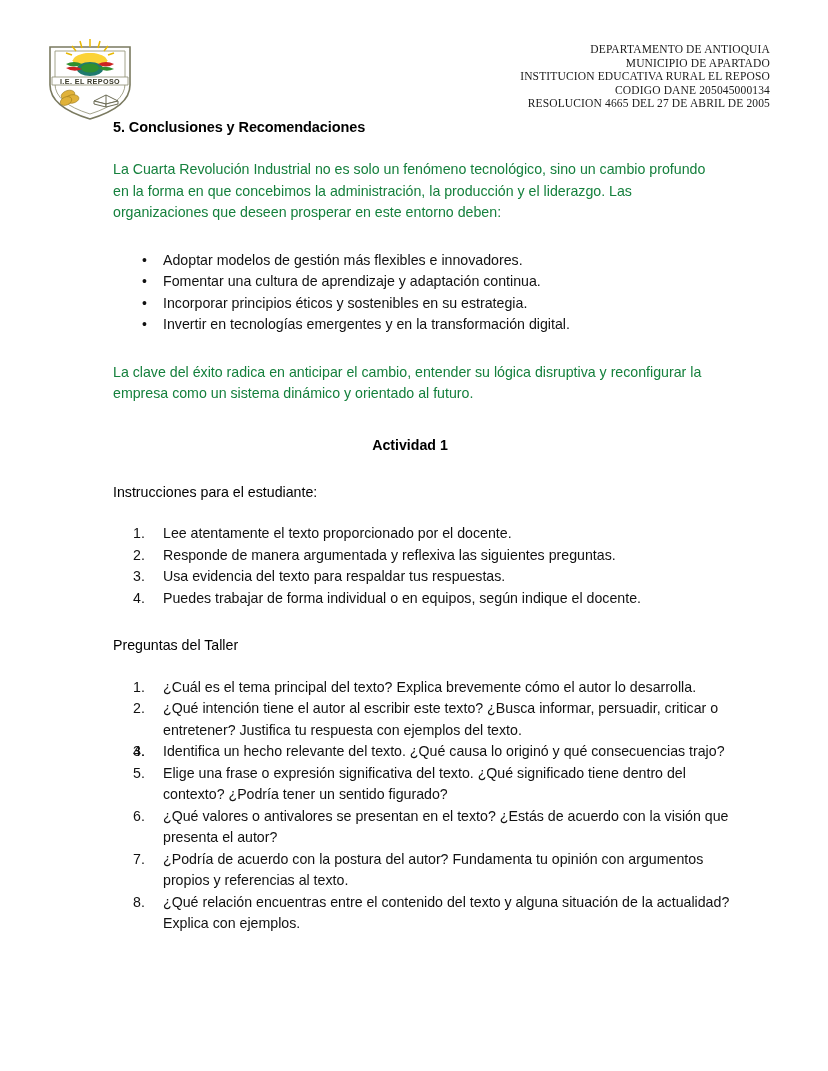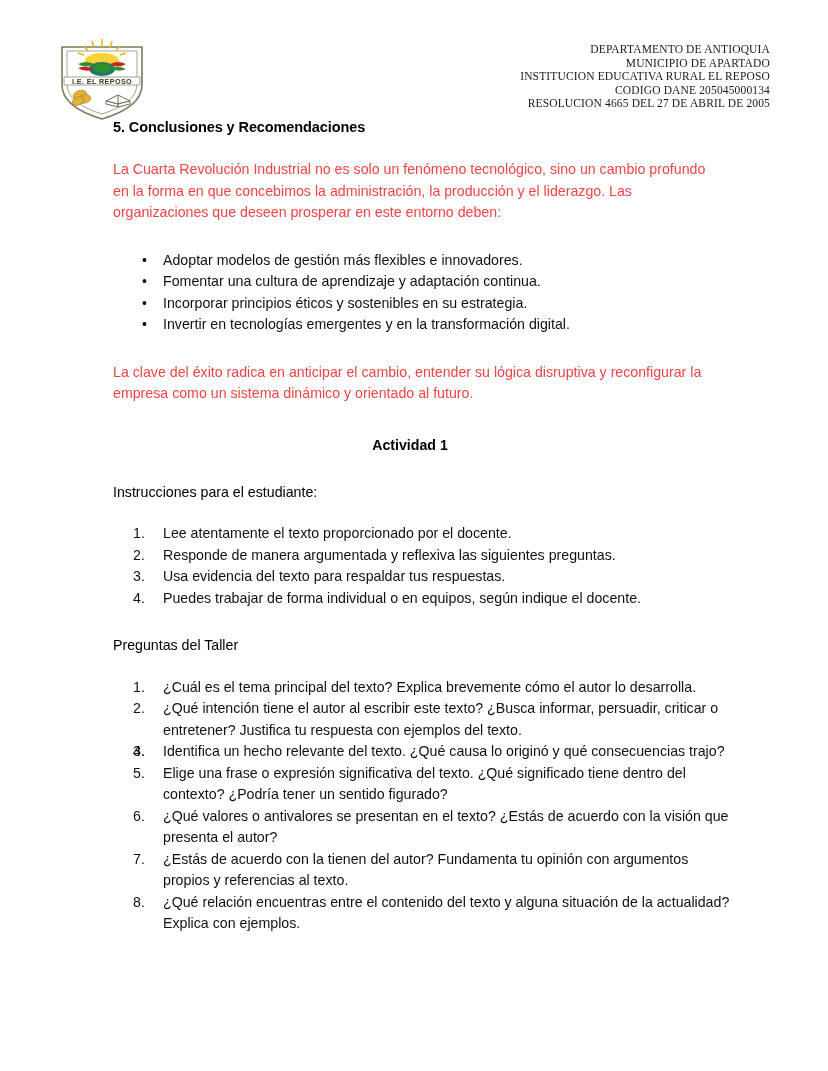--- a/index.html
+++ b/index.html
@@ -29,21 +29,21 @@
   .doc-header {
     position: absolute;
     left: 0;
     top: 30px;
     width: 828px;
     height: 92px;
   }
 
   .crest {
     position: absolute;
-    left: 48px;
+    left: 36px;
     top: 3px;
     width: 108px;
     height: 88px;
   }
 
   .header-text {
     position: absolute;
     left: 160px;
     top: 13px;
     width: 610px;
@@ -72,21 +72,21 @@
     font-weight: bold;
     line-height: 19px;
     letter-spacing: -0.1px;
   }
 
   p.para {
     margin: 0;
     padding: 0;
     font-size: 14.2px;
     line-height: 21.5px;
-    color: #ef4444;
+    color: #15803d;
   }
 
   .para-block {
     margin-left: 113px;
     width: 605px;
   }
   .gap-20 { height: 20px; }
   .gap-22 { height: 22px; }
   .gap-26 { height: 26px; }
   .gap-30 { height: 30px; }
@@ -309,21 +309,21 @@
       <li>
         <span class="num">5.</span>
         <span>Elige una frase o expresión significativa del texto. ¿Qué significado tiene dentro del contexto? ¿Podría tener un sentido figurado?</span>
       </li>
       <li>
         <span class="num">6.</span>
         <span>¿Qué valores o antivalores se presentan en el texto? ¿Estás de acuerdo con la visión que presenta el autor?</span>
       </li>
       <li>
         <span class="num">7.</span>
-        <span>¿Estás de acuerdo con la tienen del autor? Fundamenta tu opinión con argumentos propios y referencias al texto.</span>
+        <span>¿Podría de acuerdo con la postura del autor? Fundamenta tu opinión con argumentos propios y referencias al texto.</span>
       </li>
       <li>
         <span class="num">8.</span>
         <span>¿Qué relación encuentras entre el contenido del texto y alguna situación de la actualidad? Explica con ejemplos.</span>
       </li>
     </ol>
 
   </div>
 </div>
 

